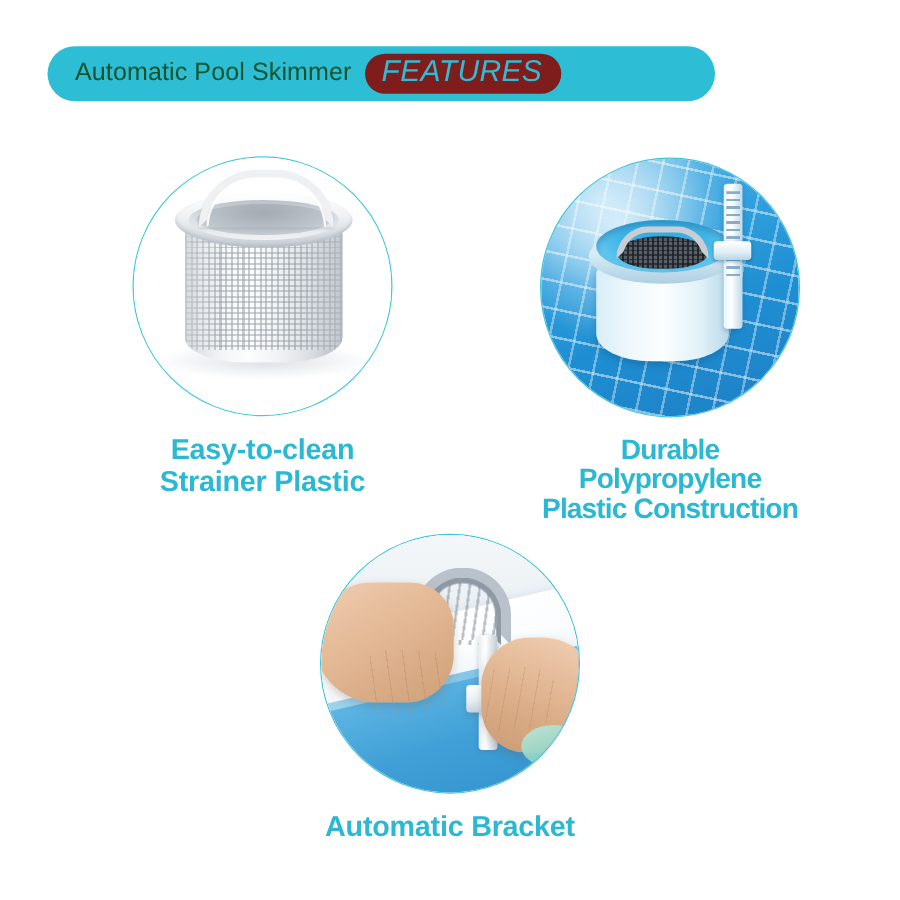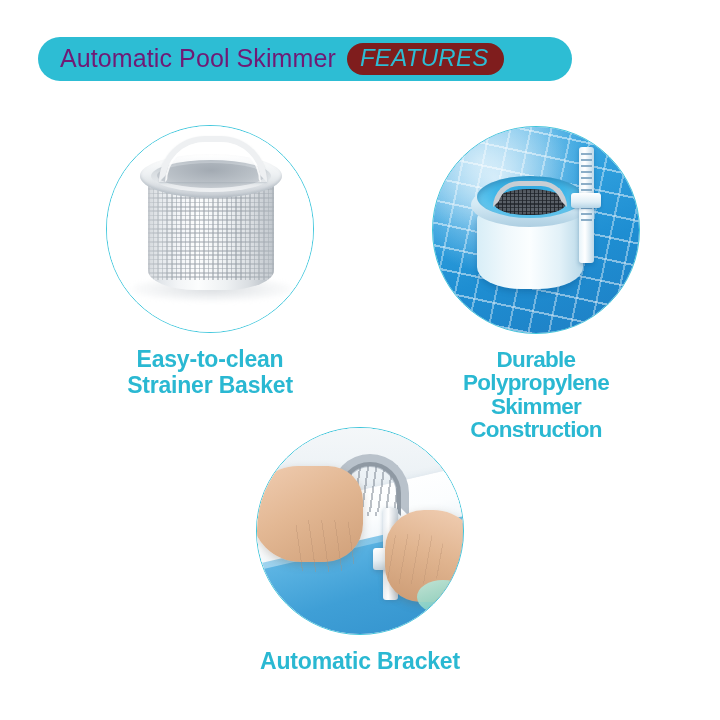--- a/index.html
+++ b/index.html
@@ -23,22 +23,22 @@
     width: 534px;
     height: 44px;
     background: #2dbdd4;
     border-radius: 22px;
     display: flex;
     align-items: center;
     padding: 0 0 0 22px;
     box-sizing: border-box;
   }
   .header-title {
-    color: #701a75;
-    font-size: 25px;
+    color: #14532d;
+    font-size: 20px;
     font-weight: 400;
     letter-spacing: 0.1px;
     white-space: nowrap;
     line-height: 1;
     padding-bottom: 2px;
   }
   .features-pill {
     margin-left: 11px;
     background: #7f1d1d;
     border-radius: 16px;
@@ -387,41 +387,41 @@
         <div class="basket-mesh"></div>
       </div>
       <div class="basket-rim-outer"></div>
       <div class="basket-rim-inner"></div>
       <div class="basket-inner-dark"></div>
       <div class="basket-handle"></div>
       <div class="basket-handle2"></div>
     </div>
   </div>
   <div class="feature-caption">Easy-to-clean
-Strainer Basket</div>
+Strainer Plastic</div>
 </div>
 
 <div class="feature" id="feature-2">
   <div class="feature-circle">
     <div class="art-pool">
       <div class="pool-water"></div>
       <div class="pool-tiles"></div>
       <div class="pool-glow"></div>
       <div class="skimmer-body"></div>
       <div class="skimmer-collar"></div>
       <div class="skimmer-mouth"></div>
       <div class="skimmer-grate"></div>
       <div class="skimmer-bar"></div>
       <div class="bracket-post"></div>
       <div class="bracket-teeth"></div>
       <div class="bracket-clamp"></div>
     </div>
   </div>
   <div class="feature-caption condensed">Durable Polypropylene
-Skimmer Construction</div>
+Plastic Construction</div>
 </div>
 
 <div class="feature" id="feature-3">
   <div class="feature-circle">
     <div class="art-hands">
       <div class="hands-bg-top"></div>
       <div class="hands-pool-wall"></div>
       <div class="hands-water-strip"></div>
       <div class="hands-water"></div>
       <div class="bracket-arc"></div>

